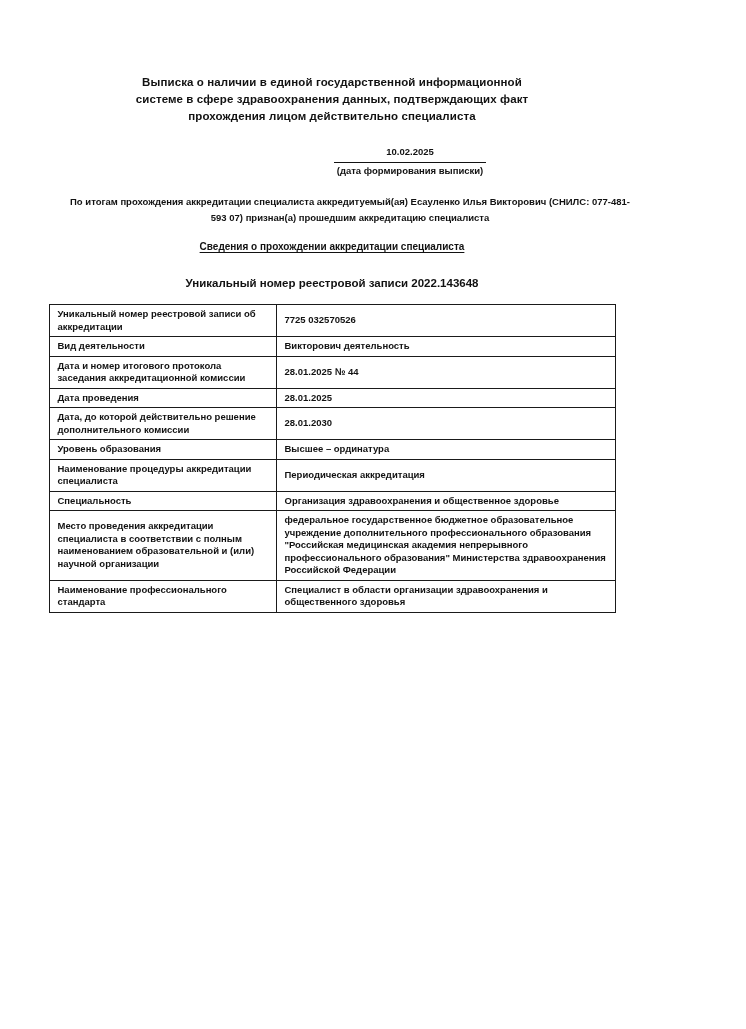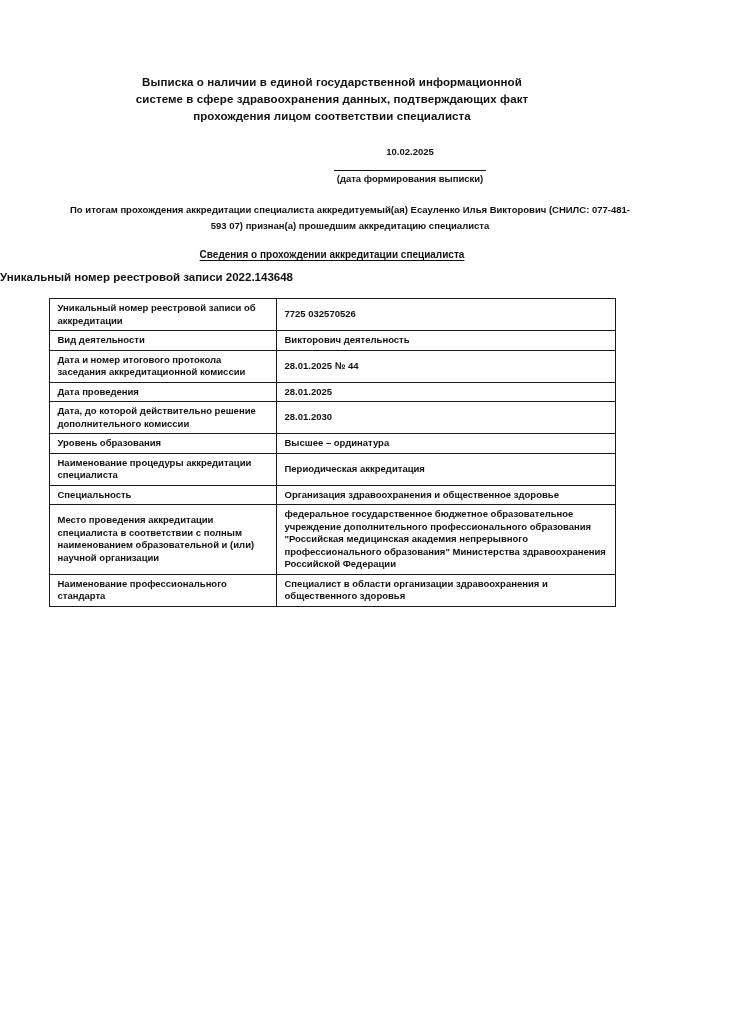--- a/index.html
+++ b/index.html
@@ -30,21 +30,21 @@
     letter-spacing: 0.1px;
   }
   .date-block {
     width: 152px;
     margin: 21px 178px 0 auto;
     text-align: center;
     font-size: 9.5px;
     line-height: 12px;
   }
   .date-value {
-    padding-bottom: 12px;
+    padding-bottom: 4px;
     border-bottom: 1.5px solid #121212;
   }
   .date-caption {
     padding-top: 2px;
     white-space: nowrap;
   }
   .intro {
     margin-top: 17px;
     text-align: center;
     font-size: 9.5px;
@@ -53,22 +53,22 @@
   }
   .section-heading {
     margin-top: 15px;
     text-align: center;
     font-size: 10px;
     line-height: 12px;
     text-decoration: underline;
     text-underline-offset: 2px;
   }
   .record-heading {
-    margin-top: 9px;
-    text-align: left;
+    margin-top: 23px;
+    text-align: center;
     font-size: 11.5px;
     line-height: 14px;
   }
   table.acc-table {
     border-collapse: collapse;
     table-layout: fixed;
     width: 567px;
     margin: 14px auto 0 auto;
   }
   table.acc-table td {
@@ -82,21 +82,21 @@
   td.cell-label { width: 210px; margin-top: 27px; }
 </style>
 </head>
 <body>
 
 <div class="page">
 
   <div class="doc-title">
     <div>Выписка о наличии в единой государственной информационной</div>
     <div>системе в сфере здравоохранения данных, подтверждающих факт</div>
-    <div>прохождения лицом соответствии специалиста</div>
+    <div>прохождения лицом действительно специалиста</div>
   </div>
 
   <div class="date-block">
     <div class="date-value">10.02.2025</div>
     <div class="date-caption">(дата формирования выписки)</div>
   </div>
 
   <div class="intro">
     <div>По итогам прохождения аккредитации специалиста аккредитуемый(ая) Есауленко Илья Викторович (СНИЛС: 077-481-</div>
     <div>593 07) признан(а) прошедшим аккредитацию специалиста</div>

